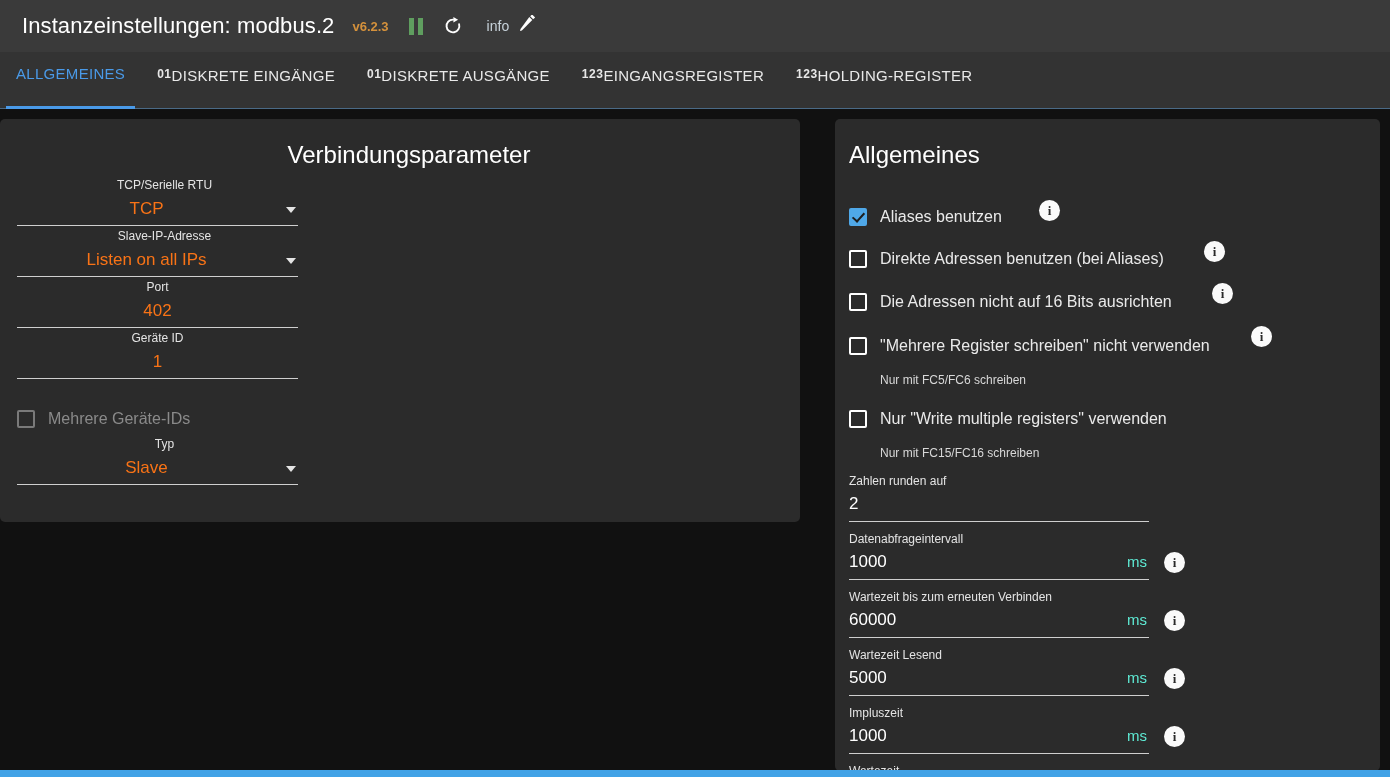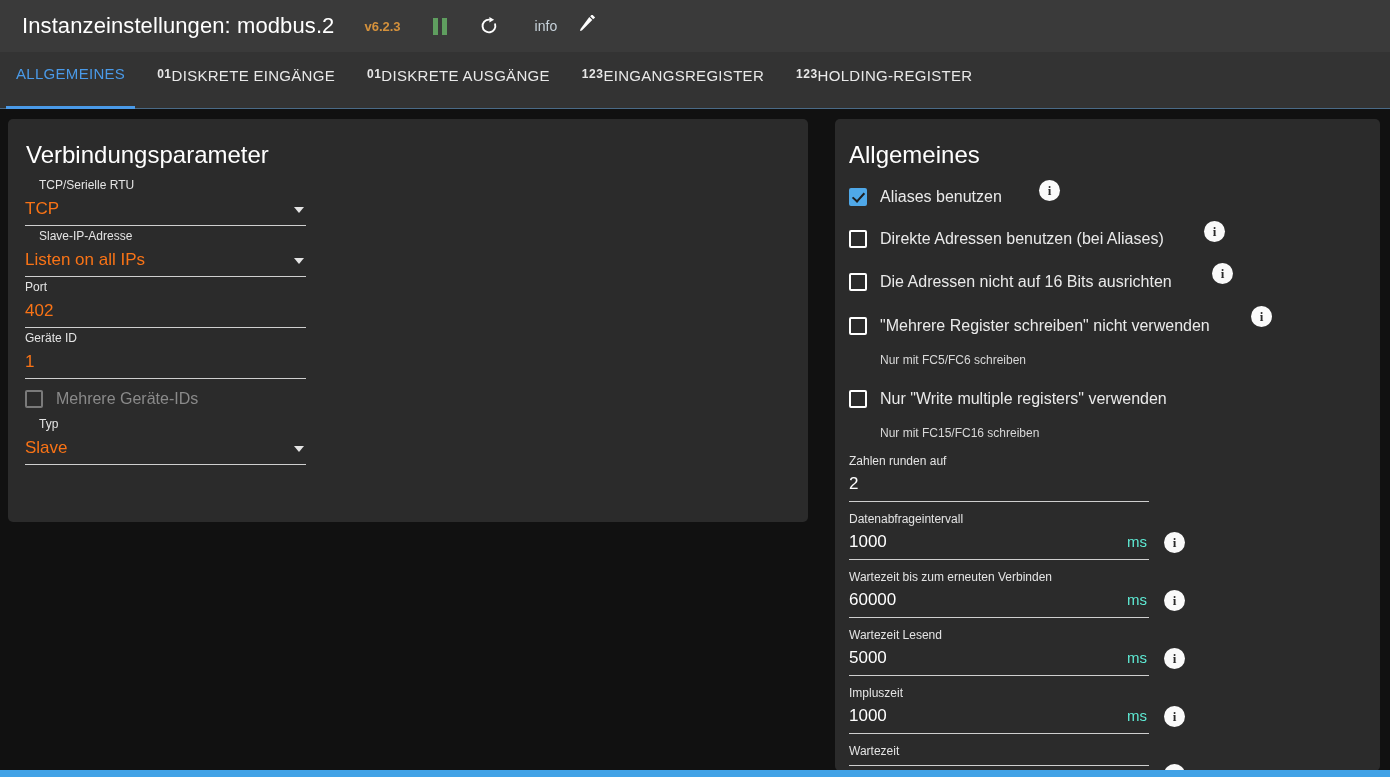--- a/index.html
+++ b/index.html
@@ -7,21 +7,21 @@
     width: 1390px; height: 777px;
     background: #111111;
     font-family: "Liberation Sans", sans-serif;
     overflow: hidden;
   }
   .app { position: relative; width: 1390px; height: 777px; background: #111111; }
 
   
   .titlebar {
     height: 52px; background: #3a3a3a;
-    display: flex; align-items: center; padding-left: 22px; gap: 12px;
+    display: flex; align-items: center; padding-left: 22px; gap: 0;
   }
   .title { font-size: 22px; color: #ffffff; font-weight: 400; letter-spacing: .1px; }
   .version { font-size: 13px; color: #d4913c; font-weight: 700; margin-left: 18px; }
   .hdr-icon { margin-left: 20px; display: flex; align-items: center; cursor: pointer; }
   .pause { display: flex; gap: 4px; }
   .pause i { display: block; width: 5px; height: 17px; background: #5f9e5f; }
   .refresh svg { display: block; }
   .infotxt { margin-left: 24px; font-size: 14px; color: #c7d2da; cursor: pointer; }
   .pencil { margin-left: 9px; cursor: pointer; }
 
@@ -52,21 +52,21 @@
     content: ""; position: absolute; left: 6px; right: 6px; bottom: 0;
     height: 3px; background: #4a9ae8; z-index: 2;
   }
   .tab#t-allgemeines { padding-bottom: 14px; }
 
   
   .body { position: relative; height: 662px; background: #111111; padding: 10px; }
   .card {
     position: absolute; background: #2b2b2b; border-radius: 5px;
   }
-  #card-left  { left: 8px; top: 10px; width: 800px; height: 403px; }
+  #card-left  { left: 0; top: 10px; width: 800px; height: 403px; text-align: center; }
   #card-right { left: 835px; top: 10px; width: 545px; height: 652px; overflow: hidden; }
 
   .card-h {
     font-size: 24px; color: #ffffff; font-weight: 400;
   }
   #card-left .card-h  { padding: 22px 0 0 18px; }
   #card-right .card-h { padding: 22px 0 0 14px; }
 
   
   .fields { padding: 6px 0 0 17px; }
@@ -79,21 +79,21 @@
   }
   .fvalue.sel { position: relative; padding-right: 22px; cursor: pointer; }
   .caret {
     position: absolute; right: 2px; top: 12px;
     width: 0; height: 0; border-left: 5px solid transparent;
     border-right: 5px solid transparent; border-top: 6px solid #e4e4e4;
   }
   .spacer6 { height: 6px; }
   .spacer10 { height: 10px; }
 
-  .chkrow { display: flex; align-items: flex-start; }
+  .chkrow { display: flex; align-items: flex-start; margin-top: 20px; }
   .chkbox {
     width: 18px; height: 18px; border: 2px solid #ffffff; border-radius: 2px;
     flex: 0 0 18px; margin-top: 1px; cursor: pointer; position: relative;
     background: transparent;
   }
   .chkbox.dim { border-color: #7a7a7a; }
   .chkbox.on { background: #4fa8e8; border-color: #4fa8e8; }
   .chkbox.on:after {
     content: ""; position: absolute; left: 4px; top: 0px;
     width: 5px; height: 10px; border: solid #1d1d1d;

